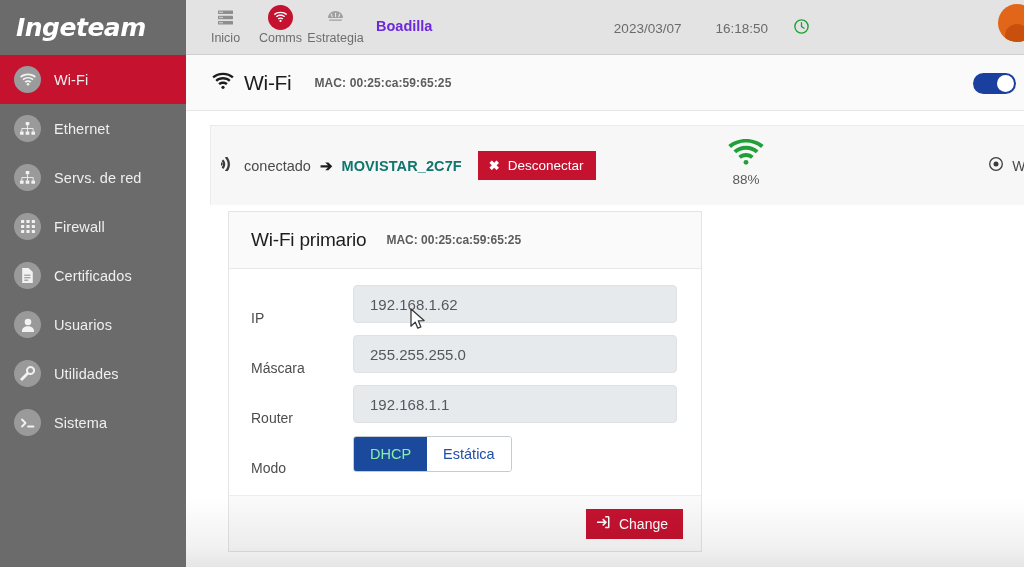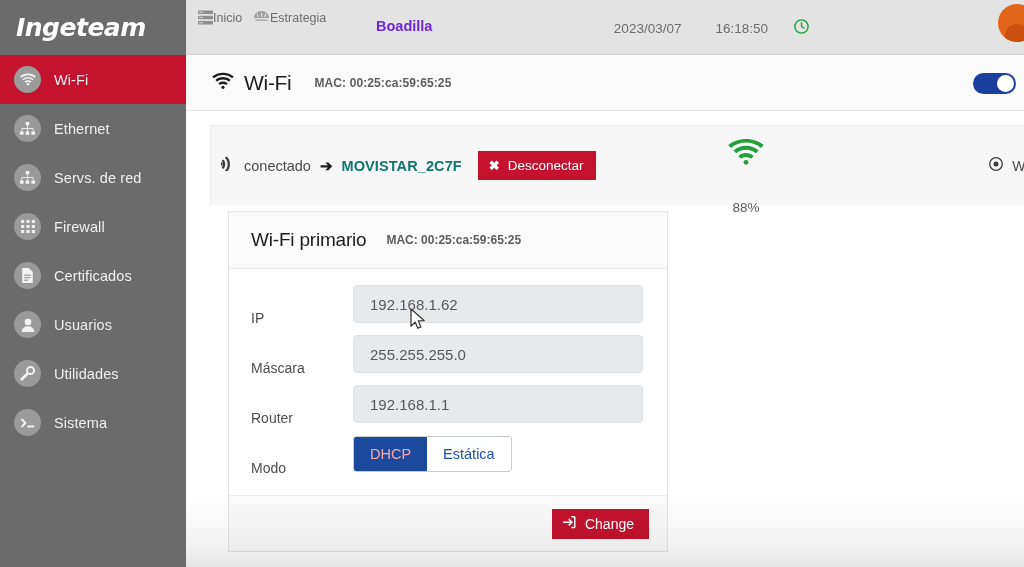--- a/index.html
+++ b/index.html
@@ -68,21 +68,21 @@
     border-bottom: 1px solid #cfcfcf;
   }
   #topnav {
     position: absolute; left: 12px; top: 0;
     height: 55px;
     display: flex; align-items: flex-start;
   }
   .topnav-item {
     width: 55px;
     padding-top: 5px;
-    display: flex; flex-direction: row;
+    display: flex; flex-direction: column;
     align-items: center;
     cursor: pointer;
   }
   .topnav-ico {
     height: 24px;
     display: flex; align-items: center; justify-content: center;
   }
   .topnav-label {
     font-size: 12.5px;
     color: #6e6e6e;
@@ -217,42 +217,42 @@
     cursor: pointer;
   }
   #disconnect-btn .xmark {
     font-weight: bold;
     font-size: 13px;
     margin-right: 8px;
   }
   #signal-block {
     position: absolute; left: 500px; top: 12px;
     width: 70px;
-    display: flex; flex-direction: column; align-items: center; gap: 28px;
+    display: flex; flex-direction: column; align-items: center;
   }
   #signal-pct {
     font-size: 13.5px;
     color: #5a5a5a;
     margin-top: 3px;
   }
   #working-mode {
     position: absolute; right: -40px; top: 31px;
     display: flex; align-items: center;
     white-space: nowrap;
   }
   #working-mode-label {
     font-size: 14px;
     color: #4a4a4a;
     margin-left: 9px;
   }
 
   
   #card {
     position: absolute; left: 42px; top: 100px;
-    width: 440px;
+    width: 474px;
     background: #ffffff;
     border: 1px solid #e4e4e4;
   }
   #card-head {
     height: 57px;
     background: #fafafa;
     border-bottom: 1px solid #e8e8e8;
     display: flex; align-items: center;
     padding-left: 22px;
   }
@@ -305,21 +305,21 @@
   .seg {
     display: flex; align-items: center; justify-content: center;
     font-size: 14.5px;
     padding: 0 16px;
     cursor: pointer;
     background: #ffffff;
     color: #1f4fa8;
   }
   .seg.sel {
     background: #1b4a9c;
-    color: #fca5a5;
+    color: #86efac;
     font-weight: normal;
   }
   #card-foot {
     height: 56px;
     background: #fafafa;
     border-top: 1px solid #ededed;
     display: flex; align-items: center; justify-content: flex-end;
     padding-right: 18px;
   }
   #change-btn {
@@ -496,20 +496,34 @@
             <rect x="1.4" y="6.8" width="1.3" height="1.4"></rect>
             <rect x="3.4" y="6.8" width="1.3" height="1.4"></rect>
             <rect x="1.4" y="12" width="1.3" height="1.4"></rect>
             <rect x="3.4" y="12" width="1.3" height="1.4"></rect>
           </g>
             </svg>
         </span>
         <span class="topnav-label">Inicio</span>
       </div>
 
+      <div class="topnav-item">
+        <span class="topnav-ico">
+          <svg width="25" height="25" viewBox="0 0 25 25">
+            <circle cx="12.5" cy="12.5" r="12.5" fill="#c4122f"></circle>
+            <g fill="#ffffff" transform="translate(4.5,7)">
+              <path d="M8 1.1c2.2 0 4.2.8 5.7 2.1l.9-1.1C12.9.6 10.6-.2 8-.2S3.1.6 1.4 2.1l.9 1.1C3.8 1.9 5.8 1.1 8 1.1z"></path>
+              <path d="M8 4c1.4 0 2.7.5 3.7 1.3l.9-1.1C11.4 3.1 9.8 2.5 8 2.5s-3.4.6-4.6 1.7l.9 1.1C5.3 4.5 6.6 4 8 4z"></path>
+              <path d="M8 6.8c.7 0 1.4.2 1.9.6l.9-1.1C10 5.7 9 5.4 8 5.4s-2 .3-2.8.9l.9 1.1c.5-.4 1.2-.6 1.9-.6z"></path>
+              <circle cx="8" cy="8.9" r="1.1"></circle>
+            </g>
+          </svg>
+        </span>
+        <span class="topnav-label">Comms</span>
+      </div>
 
       <div class="topnav-item">
         <span class="topnav-ico">
           <svg width="17" height="14" viewBox="0 0 17 14">
               <g fill="#a0a0a0">
             <path d="M8.5 1C4.3 1 1 4.1 1 8h15c0-3.9-3.3-7-7.5-7z"></path>
           </g>
               <g fill="#e3e3e3">
             <rect x="4.2" y="3.6" width="1.1" height="3.6" transform="rotate(-20 4.7 5.4)"></rect>
             <rect x="8" y="2.8" width="1.1" height="4.2"></rect>

